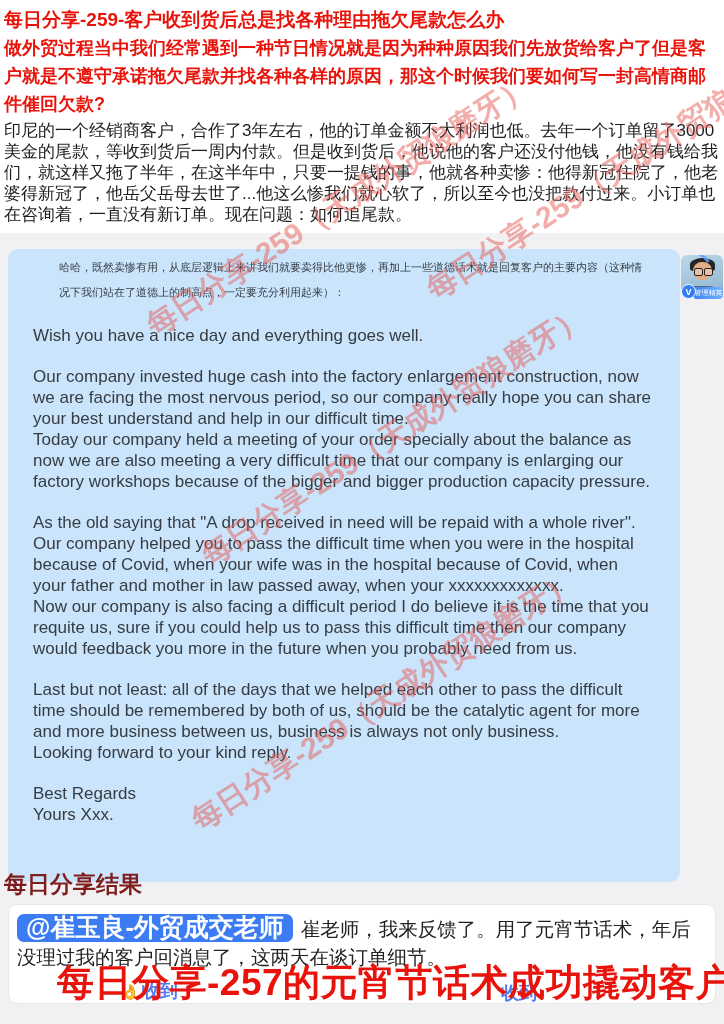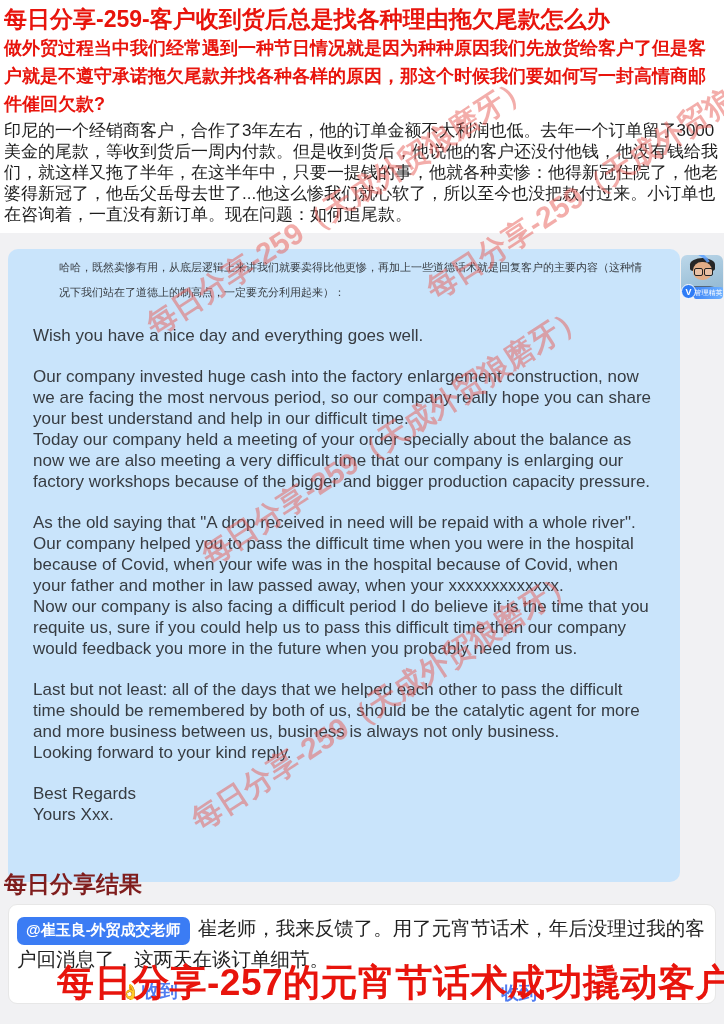--- a/index.html
+++ b/index.html
@@ -3,21 +3,21 @@
 <meta charset="utf-8">
 <style>
   html,body{margin:0;padding:0;background:#ddd;}
   .page{
     position:relative;width:724px;height:1024px;margin:0 auto;
     background:#f1f1f3;overflow:hidden;
     font-family:"Liberation Sans","DejaVu Sans",sans-serif;
   }
   
   .header{background:#ffffff;padding:5px 4px 8px 4px;}
-  .title{margin:0;font-size:23px;line-height:29px;font-weight:bold;color:#e8140c;}
+  .title{margin:0;font-size:19px;line-height:29px;font-weight:bold;color:#e8140c;}
   .intro{margin:0;font-size:18px;line-height:28px;font-weight:bold;color:#e8140c;}
   .story{margin:2px 0 0 0;font-size:17px;line-height:21px;color:#1d1d1d;}
   
   .chat-area{position:relative;height:655px;}
   .bubble{
     position:relative;margin:16px 44px 0 8px;height:633px;box-sizing:border-box;
     background:#c9e4fb;border-radius:10px;padding:6px 28px 8px 25px;
     overflow:hidden;color:#373c42;
   }
   .bubble .zh{font-size:11px;line-height:25px;margin-left:26px;}
@@ -57,21 +57,21 @@
   }
   
   .feedback{position:relative;height:115px;padding:0 8px;}
   .card{
     position:relative;background:#fff;border:1px solid #e7e7e7;border-radius:9px;
     height:100px;box-sizing:border-box;padding:9px 8px;overflow:visible;
   }
   .card-line{margin:0;font-size:19.5px;line-height:28px;color:#222;}
   .tag{
     display:inline-block;background:#3b7cf4;color:#fff;border-radius:7px;
-    padding:0px 9px 2px 9px;font-size:15px;font-weight:600;margin-right:8px;line-height:26px;
+    padding:0px 9px 2px 9px;font-size:25px;font-weight:600;margin-right:8px;line-height:26px;
   }
   .reaction{position:absolute;font-size:18px;font-weight:bold;color:#4f7cf0;white-space:nowrap;z-index:2;}
   .reaction .emoji{font-size:15px;color:#e0b080;margin-right:2px;}
   .reaction-left{left:112px;top:74px;}
   .reaction-right{left:492px;top:76px;}
   .big-red{
     position:absolute;left:10px;top:54px;z-index:6;
     font-size:37px;font-weight:bold;color:#e8140c;white-space:nowrap;letter-spacing:0.5px;padding-left:47px;
   }
   

